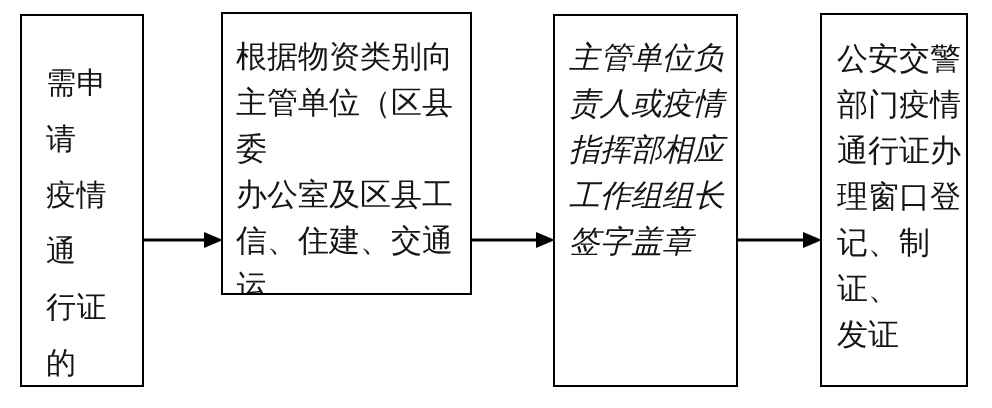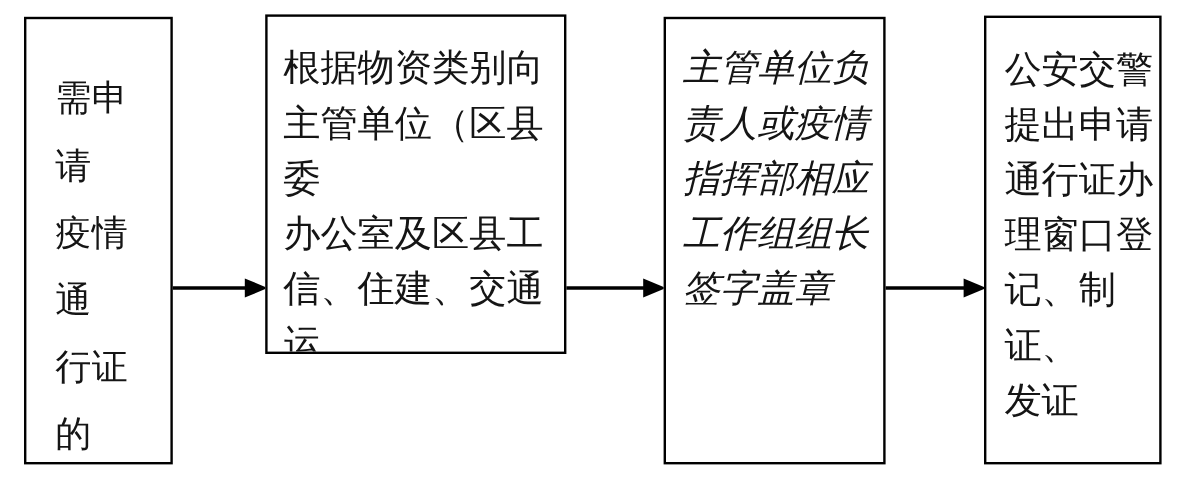--- a/index.html
+++ b/index.html
@@ -167,20 +167,20 @@
 
   <div class="flow-arrow" id="arrow-3">
     <svg viewBox="0 0 84 24" preserveAspectRatio="none">
       <line x1="0" y1="12" x2="69" y2="12" stroke="#000000" stroke-width="3"></line>
       <polygon points="65,4 84,12 65,20" fill="#000000"></polygon>
     </svg>
   </div>
 
   <div class="flow-box" id="box-4">
     <div class="box-text">公安交警
-提出申请
+部门疫情
 通行证办
 理窗口登
 记、制证、
 发证</div>
   </div>
 
 </div>
 
 </body></html>

